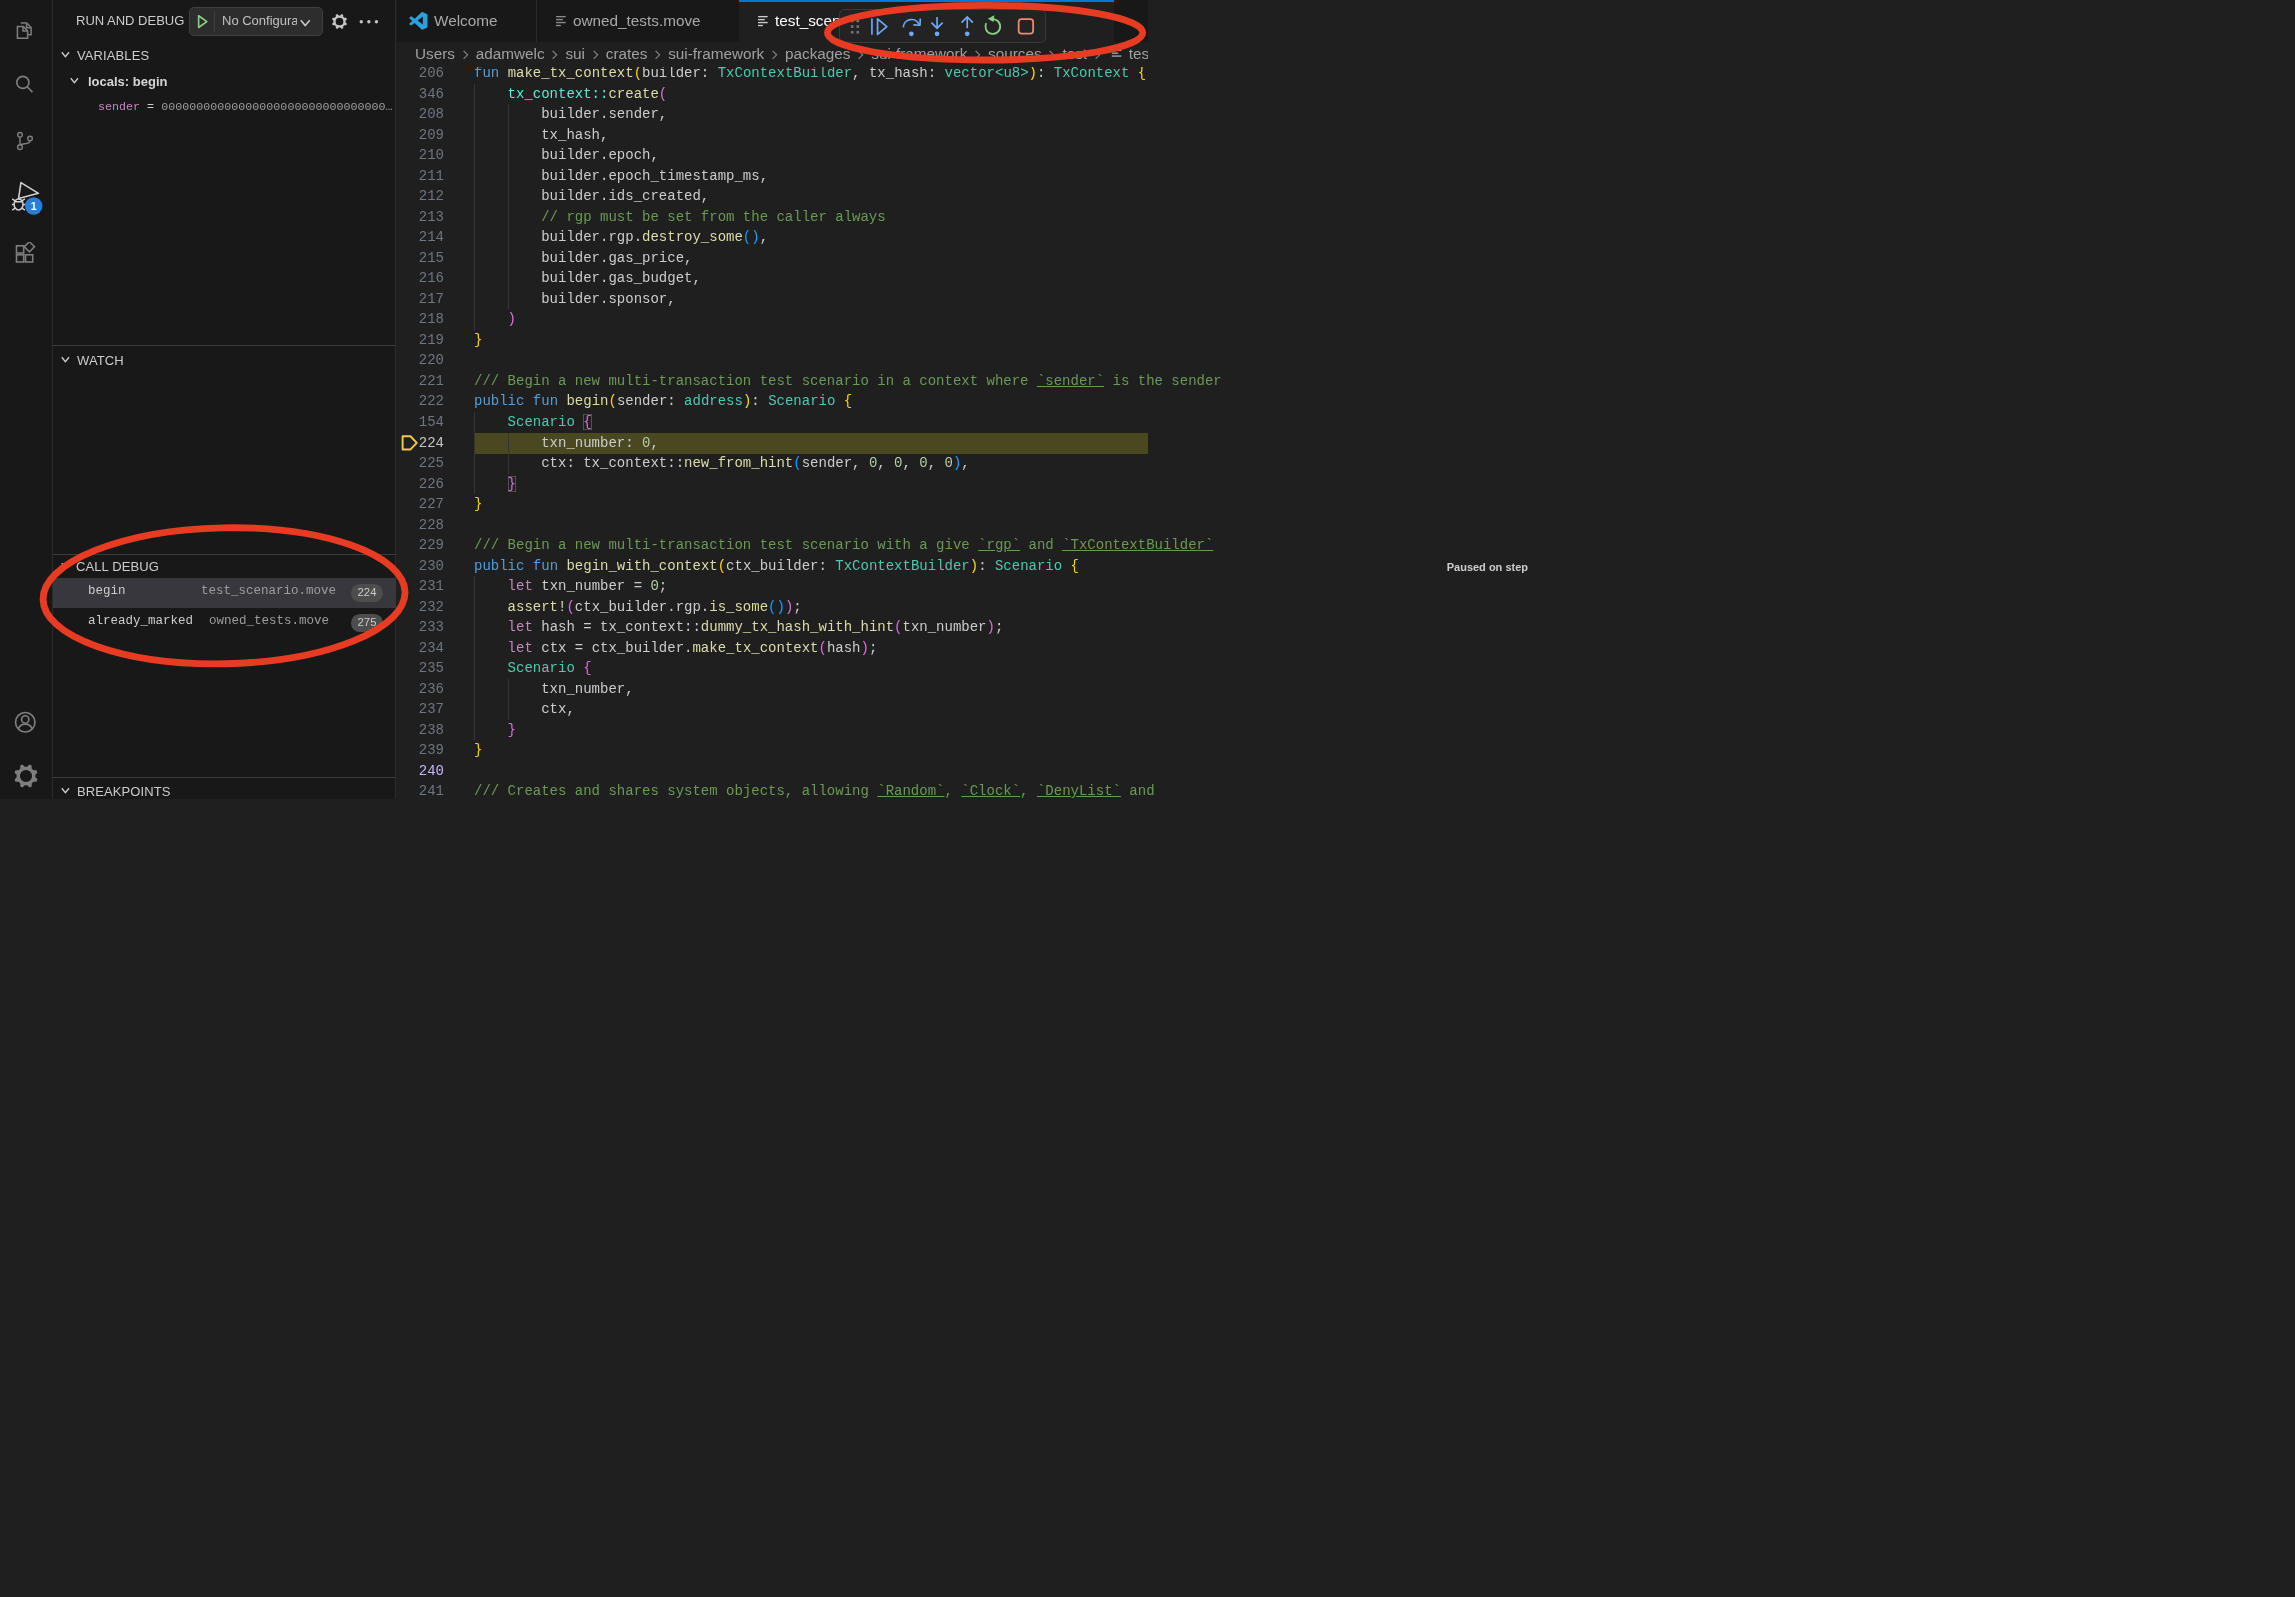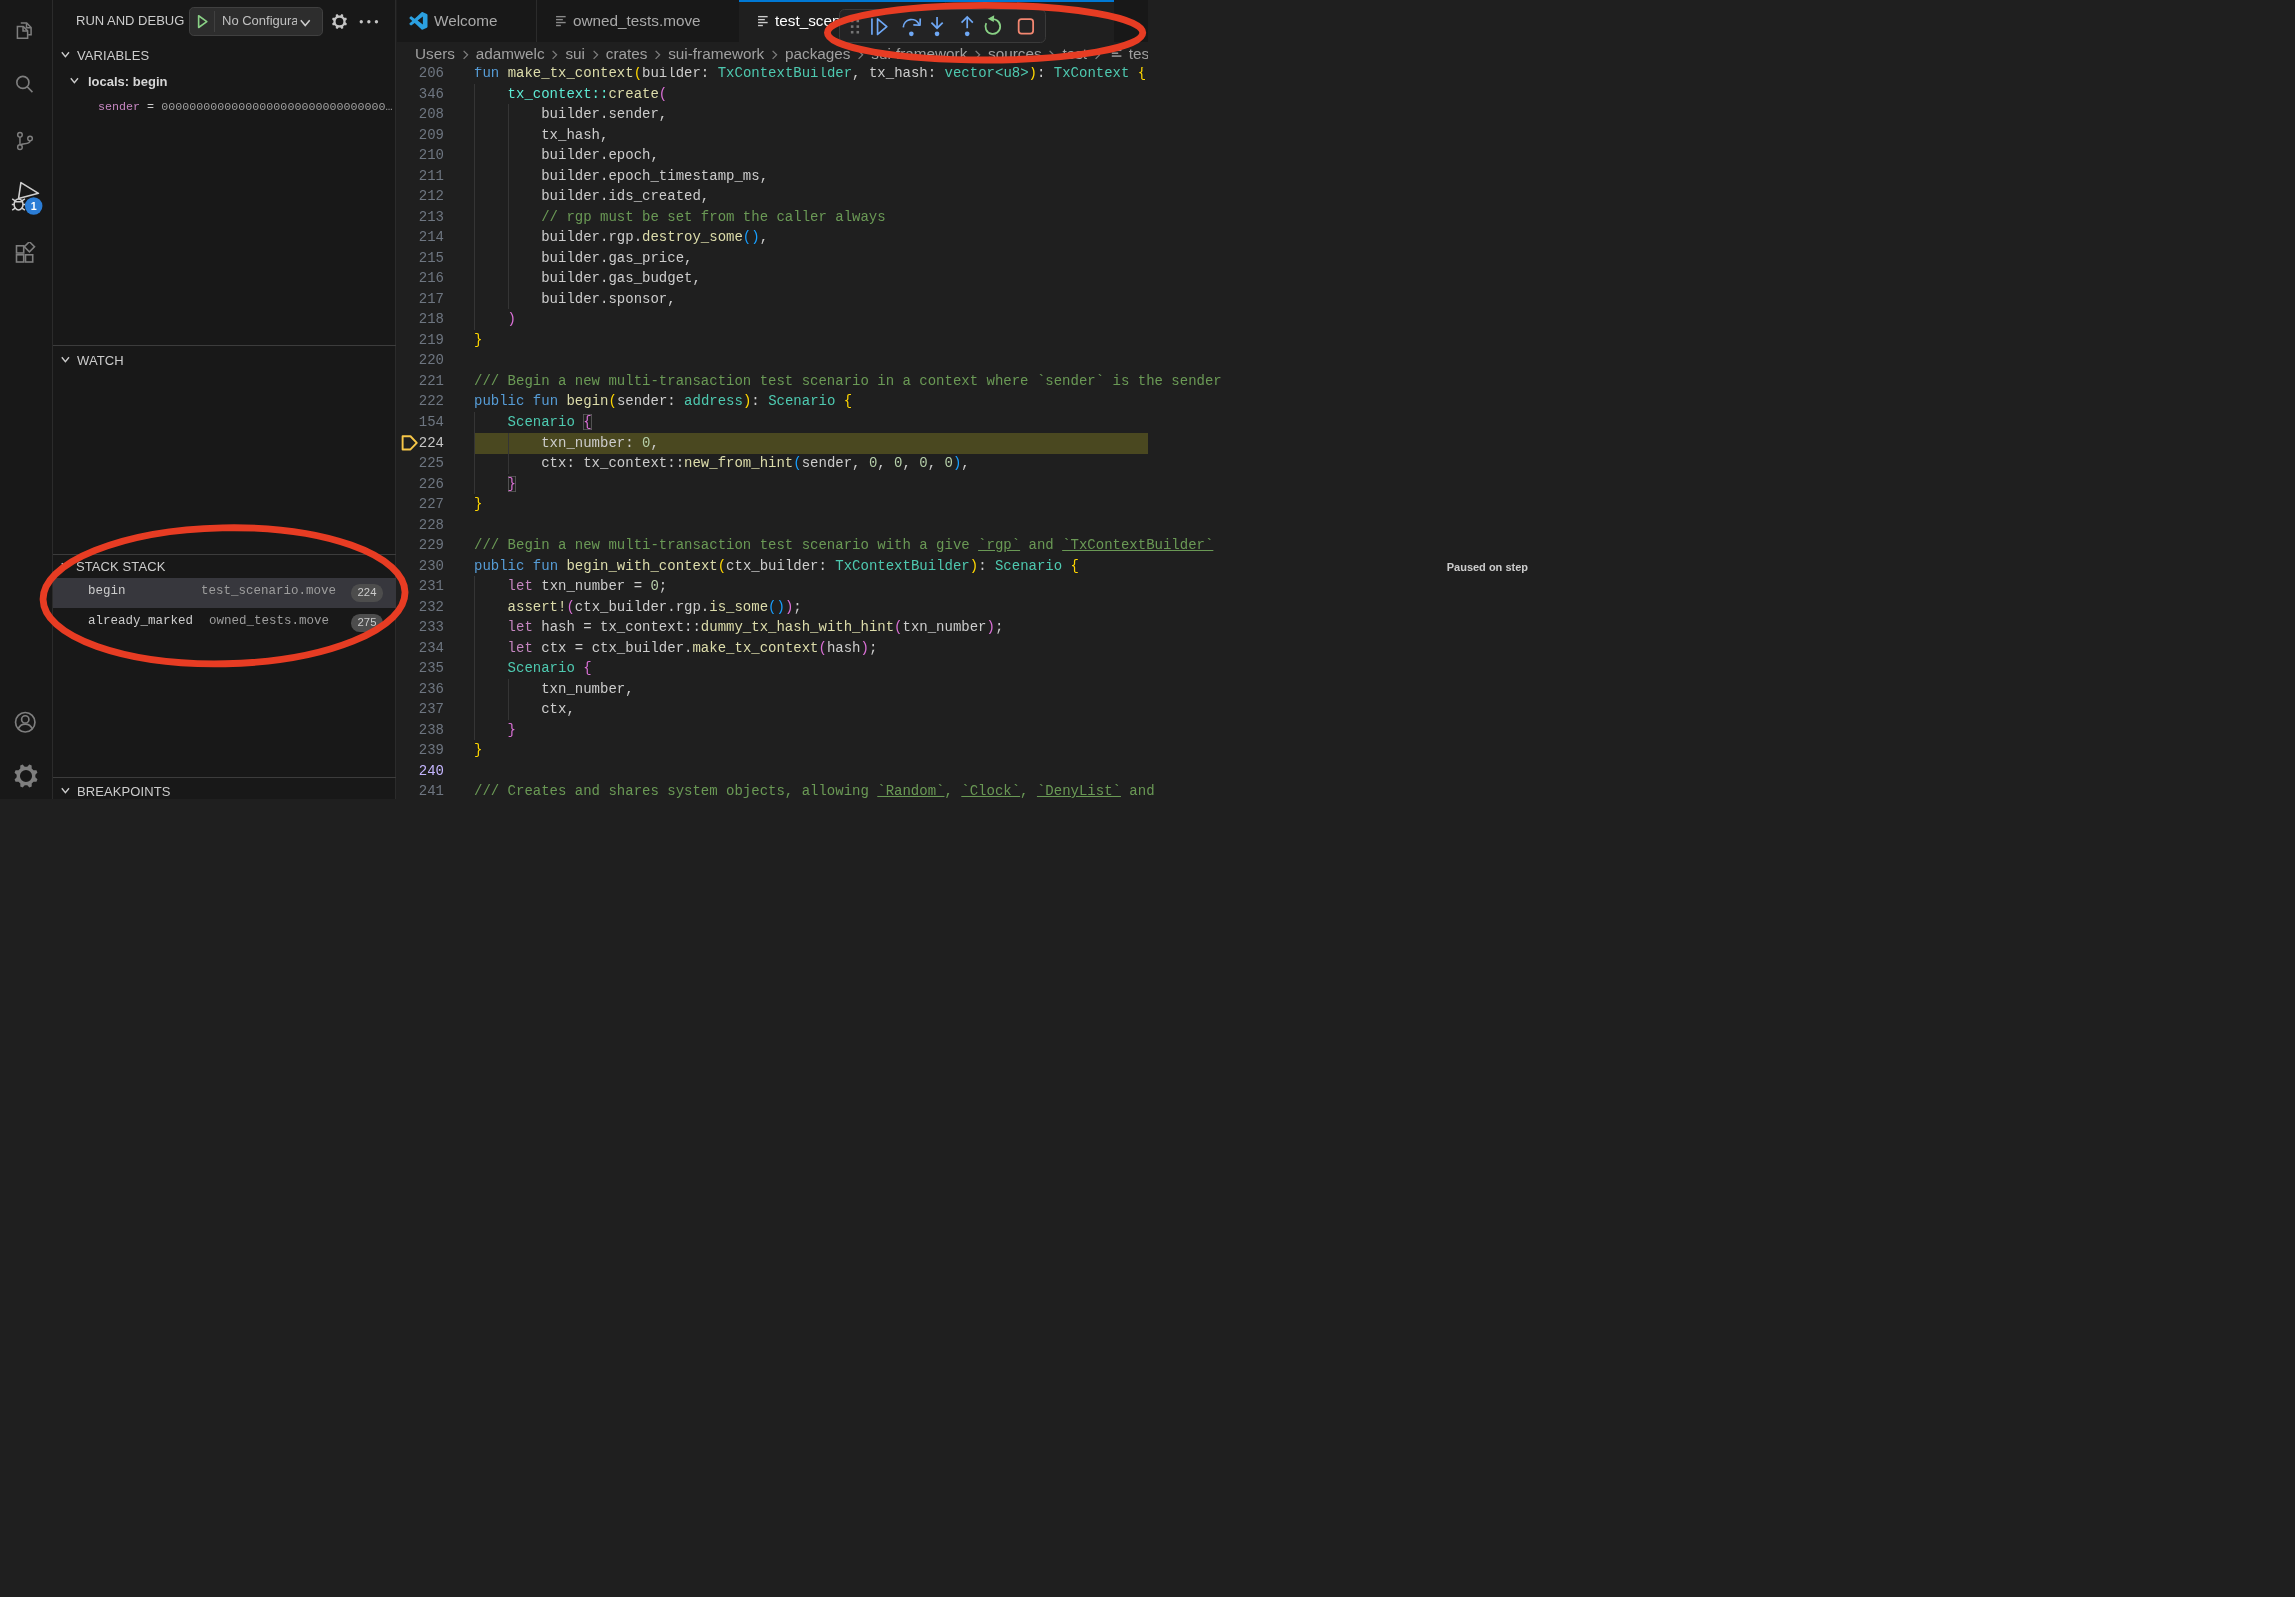--- a/index.html
+++ b/index.html
@@ -113,21 +113,21 @@
 <div class="shr" style="top:345px"></div>
 <svg style="position:absolute;left:61px;top:356px" width="8.8" height="7.3" viewBox="0 0 11 9.05">
     <path d="M1 1.5 L5.5 7.050000000000001 L10 1.5" fill="none" stroke="#cccccc" stroke-width="1.7"></path>
   </svg>
 <div style="position:absolute;left:77px;top:353px" class="sh">WATCH</div>
 
 <div class="shr" style="top:554px"></div>
 <svg style="position:absolute;left:61px;top:562px" width="8.8" height="7.3" viewBox="0 0 11 9.05">
     <path d="M1 1.5 L5.5 7.050000000000001 L10 1.5" fill="none" stroke="#cccccc" stroke-width="1.7"></path>
   </svg>
-<div style="position:absolute;left:76px;top:559px" class="sh">STACK STACK</div>
+<div style="position:absolute;left:76px;top:559px" class="sh">CALL DEBUG</div>
 <div style="position:absolute;right:767px;top:561px;font-size:11px;font-weight:bold;color:#cccccc">Paused on step</div>
 
 <div style="position:absolute;left:53px;top:578px;width:343px;height:30px;background:#37373d"></div>
 <div class="csn" style="top:584px;left:88px">begin</div>
 <div class="csf" style="top:584px;left:201px">test_scenario.move</div>
 <div class="badge" style="top:584px">224</div>
 <div class="csn" style="top:614px;left:88px">already_marked</div>
 <div class="csf" style="top:614px;left:209px">owned_tests.move</div>
 <div class="badge" style="top:614px">275</div>
 
@@ -263,21 +263,21 @@
 <div class="cl" style="top:145px"><span style="color:#cccccc">        builder.epoch,</span></div>
 <div class="cl" style="top:166px"><span style="color:#cccccc">        builder.epoch_timestamp_ms,</span></div>
 <div class="cl" style="top:186px"><span style="color:#cccccc">        builder.ids_created,</span></div>
 <div class="cl" style="top:207px"><span style="color:#cccccc">        </span><span style="color:#6a9955">// rgp must be set from the caller always</span></div>
 <div class="cl" style="top:227px"><span style="color:#cccccc">        builder.rgp.</span><span style="color:#dcdcaa">destroy_some</span><span style="color:#179fff">(</span><span style="color:#179fff">)</span><span style="color:#cccccc">,</span></div>
 <div class="cl" style="top:248px"><span style="color:#cccccc">        builder.gas_price,</span></div>
 <div class="cl" style="top:268px"><span style="color:#cccccc">        builder.gas_budget,</span></div>
 <div class="cl" style="top:289px"><span style="color:#cccccc">        builder.sponsor,</span></div>
 <div class="cl" style="top:309px"><span style="color:#cccccc">    </span><span style="color:#da70d6">)</span></div>
 <div class="cl" style="top:330px"><span style="color:#ffd700">}</span></div>
-<div class="cl" style="top:371px"><span style="color:#6a9955">/// Begin a new multi-transaction test scenario in a context where </span><span style="color:#6a9955;">`sender`</span><span style="color:#6a9955"> is the sender</span></div>
+<div class="cl" style="top:371px"><span style="color:#6a9955">/// Begin a new multi-transaction test scenario in a context where </span><span style="color:#6a9955;text-decoration:underline">`sender`</span><span style="color:#6a9955"> is the sender</span></div>
 <div class="cl" style="top:391px"><span style="color:#569cd6">public</span><span style="color:#cccccc"> </span><span style="color:#569cd6">fun</span><span style="color:#cccccc"> </span><span style="color:#dcdcaa">begin</span><span style="color:#ffd700">(</span><span style="color:#cccccc">sender: </span><span style="color:#4ec9b0">address</span><span style="color:#ffd700">)</span><span style="color:#cccccc">: </span><span style="color:#4ec9b0">Scenario</span><span style="color:#cccccc"> </span><span style="color:#ffd700">{</span></div>
 <div class="cl" style="top:412px"><span style="color:#cccccc">    </span><span style="color:#4ec9b0">Scenario</span><span style="color:#cccccc"> </span><span style="color:#da70d6;box-shadow:inset 0 0 0 0.8px #5e5e5e">{</span></div>
 <div class="cl" style="top:433px"><span style="color:#cccccc">        txn_number: </span><span style="color:#b5cea8">0</span><span style="color:#cccccc">,</span></div>
 <div class="cl" style="top:453px"><span style="color:#cccccc">        ctx: tx_context::</span><span style="color:#dcdcaa">new_from_hint</span><span style="color:#179fff">(</span><span style="color:#cccccc">sender, </span><span style="color:#b5cea8">0</span><span style="color:#cccccc">, </span><span style="color:#b5cea8">0</span><span style="color:#cccccc">, </span><span style="color:#b5cea8">0</span><span style="color:#cccccc">, </span><span style="color:#b5cea8">0</span><span style="color:#179fff">)</span><span style="color:#cccccc">,</span></div>
 <div class="cl" style="top:474px"><span style="color:#cccccc">    </span><span style="color:#da70d6;box-shadow:inset 0 0 0 0.8px #5e5e5e">}</span></div>
 <div class="cl" style="top:494px"><span style="color:#ffd700">}</span></div>
 <div class="cl" style="top:535px"><span style="color:#6a9955">/// Begin a new multi-transaction test scenario with a give </span><span style="color:#6a9955;text-decoration:underline">`rgp`</span><span style="color:#6a9955"> and </span><span style="color:#6a9955;text-decoration:underline">`TxContextBuilder`</span></div>
 <div class="cl" style="top:556px"><span style="color:#569cd6">public</span><span style="color:#cccccc"> </span><span style="color:#569cd6">fun</span><span style="color:#cccccc"> </span><span style="color:#dcdcaa">begin_with_context</span><span style="color:#ffd700">(</span><span style="color:#cccccc">ctx_builder: </span><span style="color:#4ec9b0">TxContextBuilder</span><span style="color:#ffd700">)</span><span style="color:#cccccc">: </span><span style="color:#4ec9b0">Scenario</span><span style="color:#cccccc"> </span><span style="color:#ffd700">{</span></div>
 <div class="cl" style="top:576px"><span style="color:#cccccc">    </span><span style="color:#c586c0">let</span><span style="color:#cccccc"> txn_number = </span><span style="color:#b5cea8">0</span><span style="color:#cccccc">;</span></div>
 <div class="cl" style="top:597px"><span style="color:#cccccc">    </span><span style="color:#dcdcaa">assert!</span><span style="color:#da70d6">(</span><span style="color:#cccccc">ctx_builder.rgp.</span><span style="color:#dcdcaa">is_some</span><span style="color:#179fff">(</span><span style="color:#179fff">)</span><span style="color:#da70d6">)</span><span style="color:#cccccc">;</span></div>

